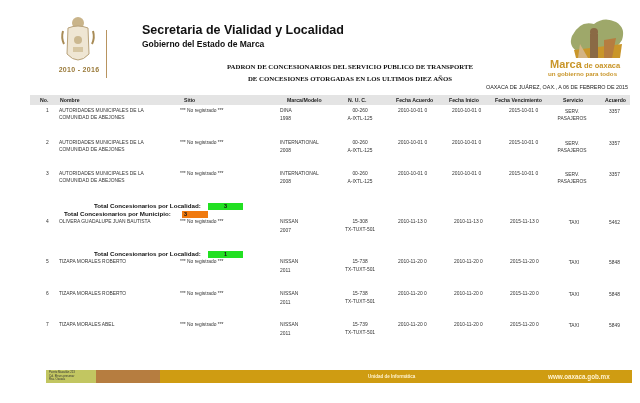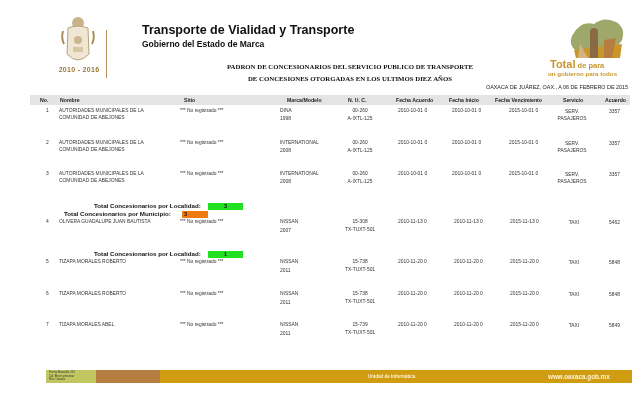--- a/index.html
+++ b/index.html
@@ -42,35 +42,35 @@
   <ellipse cx="20" cy="9" rx="6" ry="6" fill="#c9b48a"></ellipse>
   <path d="M10 14 Q20 10 30 14 L31 40 Q20 52 9 40 Z" fill="#efe6d3" stroke="#b8a27a" stroke-width="1"></path>
   <path d="M5 17 Q3 24 6 30" stroke="#a88b55" stroke-width="2" fill="none"></path>
   <path d="M35 17 Q37 24 34 30" stroke="#a88b55" stroke-width="2" fill="none"></path>
   <circle cx="20" cy="26" r="4" fill="#cbb890"></circle>
   <rect x="15" y="33" width="10" height="5" fill="#d6c6a2"></rect>
 </svg>
 <div class="abs crest-years">2010 - 2016</div>
 <div class="abs crest-divider"></div>
 
-<div class="abs org-title">Transporte de Vialidad y Transporte</div>
+<div class="abs org-title">Secretaria de Vialidad y Localidad</div>
 <div class="abs org-sub">Gobierno del Estado de Marca</div>
 
 <div class="abs doc-title1">PADRON DE CONCESIONARIOS DEL SERVICIO PUBLICO DE TRANSPORTE</div>
 <div class="abs doc-title2">DE CONCESIONES OTORGADAS EN LOS ULTIMOS DIEZ AÑOS</div>
 
 <svg class="abs oax-logo" viewBox="0 0 72 58">
   <path d="M12 22 Q20 6 34 10 Q44 2 56 8 Q66 14 62 26 Q58 34 46 36 L18 38 Q8 32 12 22 Z" fill="#9ea86a"></path>
   <path d="M14 36 L62 30 L60 44 L16 44 Z" fill="#c9962a"></path>
   <rect x="30" y="20" width="8" height="24" fill="#8a6a45"></rect>
   <circle cx="34" cy="18" r="4" fill="#8a6a45"></circle>
   <path d="M44 26 L56 24 L52 44 L44 44 Z" fill="#b67d40"></path>
   <path d="M20 30 L28 44 L18 44 Z" fill="#d4b483"></path>
 </svg>
-<div class="abs oax-name"><span>Total</span><small> de para</small></div>
+<div class="abs oax-name"><span>Marca</span><small> de oaxaca</small></div>
 <div class="abs oax-tag">un gobierno para todos</div>
 
 <div class="abs place-date">OAXACA DE JUÁREZ, OAX., A 06 DE FEBRERO DE 2015</div>
 
 <div class="abs thead"></div>
 <span class="th" style="left:40px">No.</span>
 <span class="th" style="left:60px">Nombre</span>
 <span class="th" style="left:184px">Sitio</span>
 <span class="th" style="left:287px">Marca/Modelo</span>
 <span class="th" style="left:348px">N. U. C.</span>

